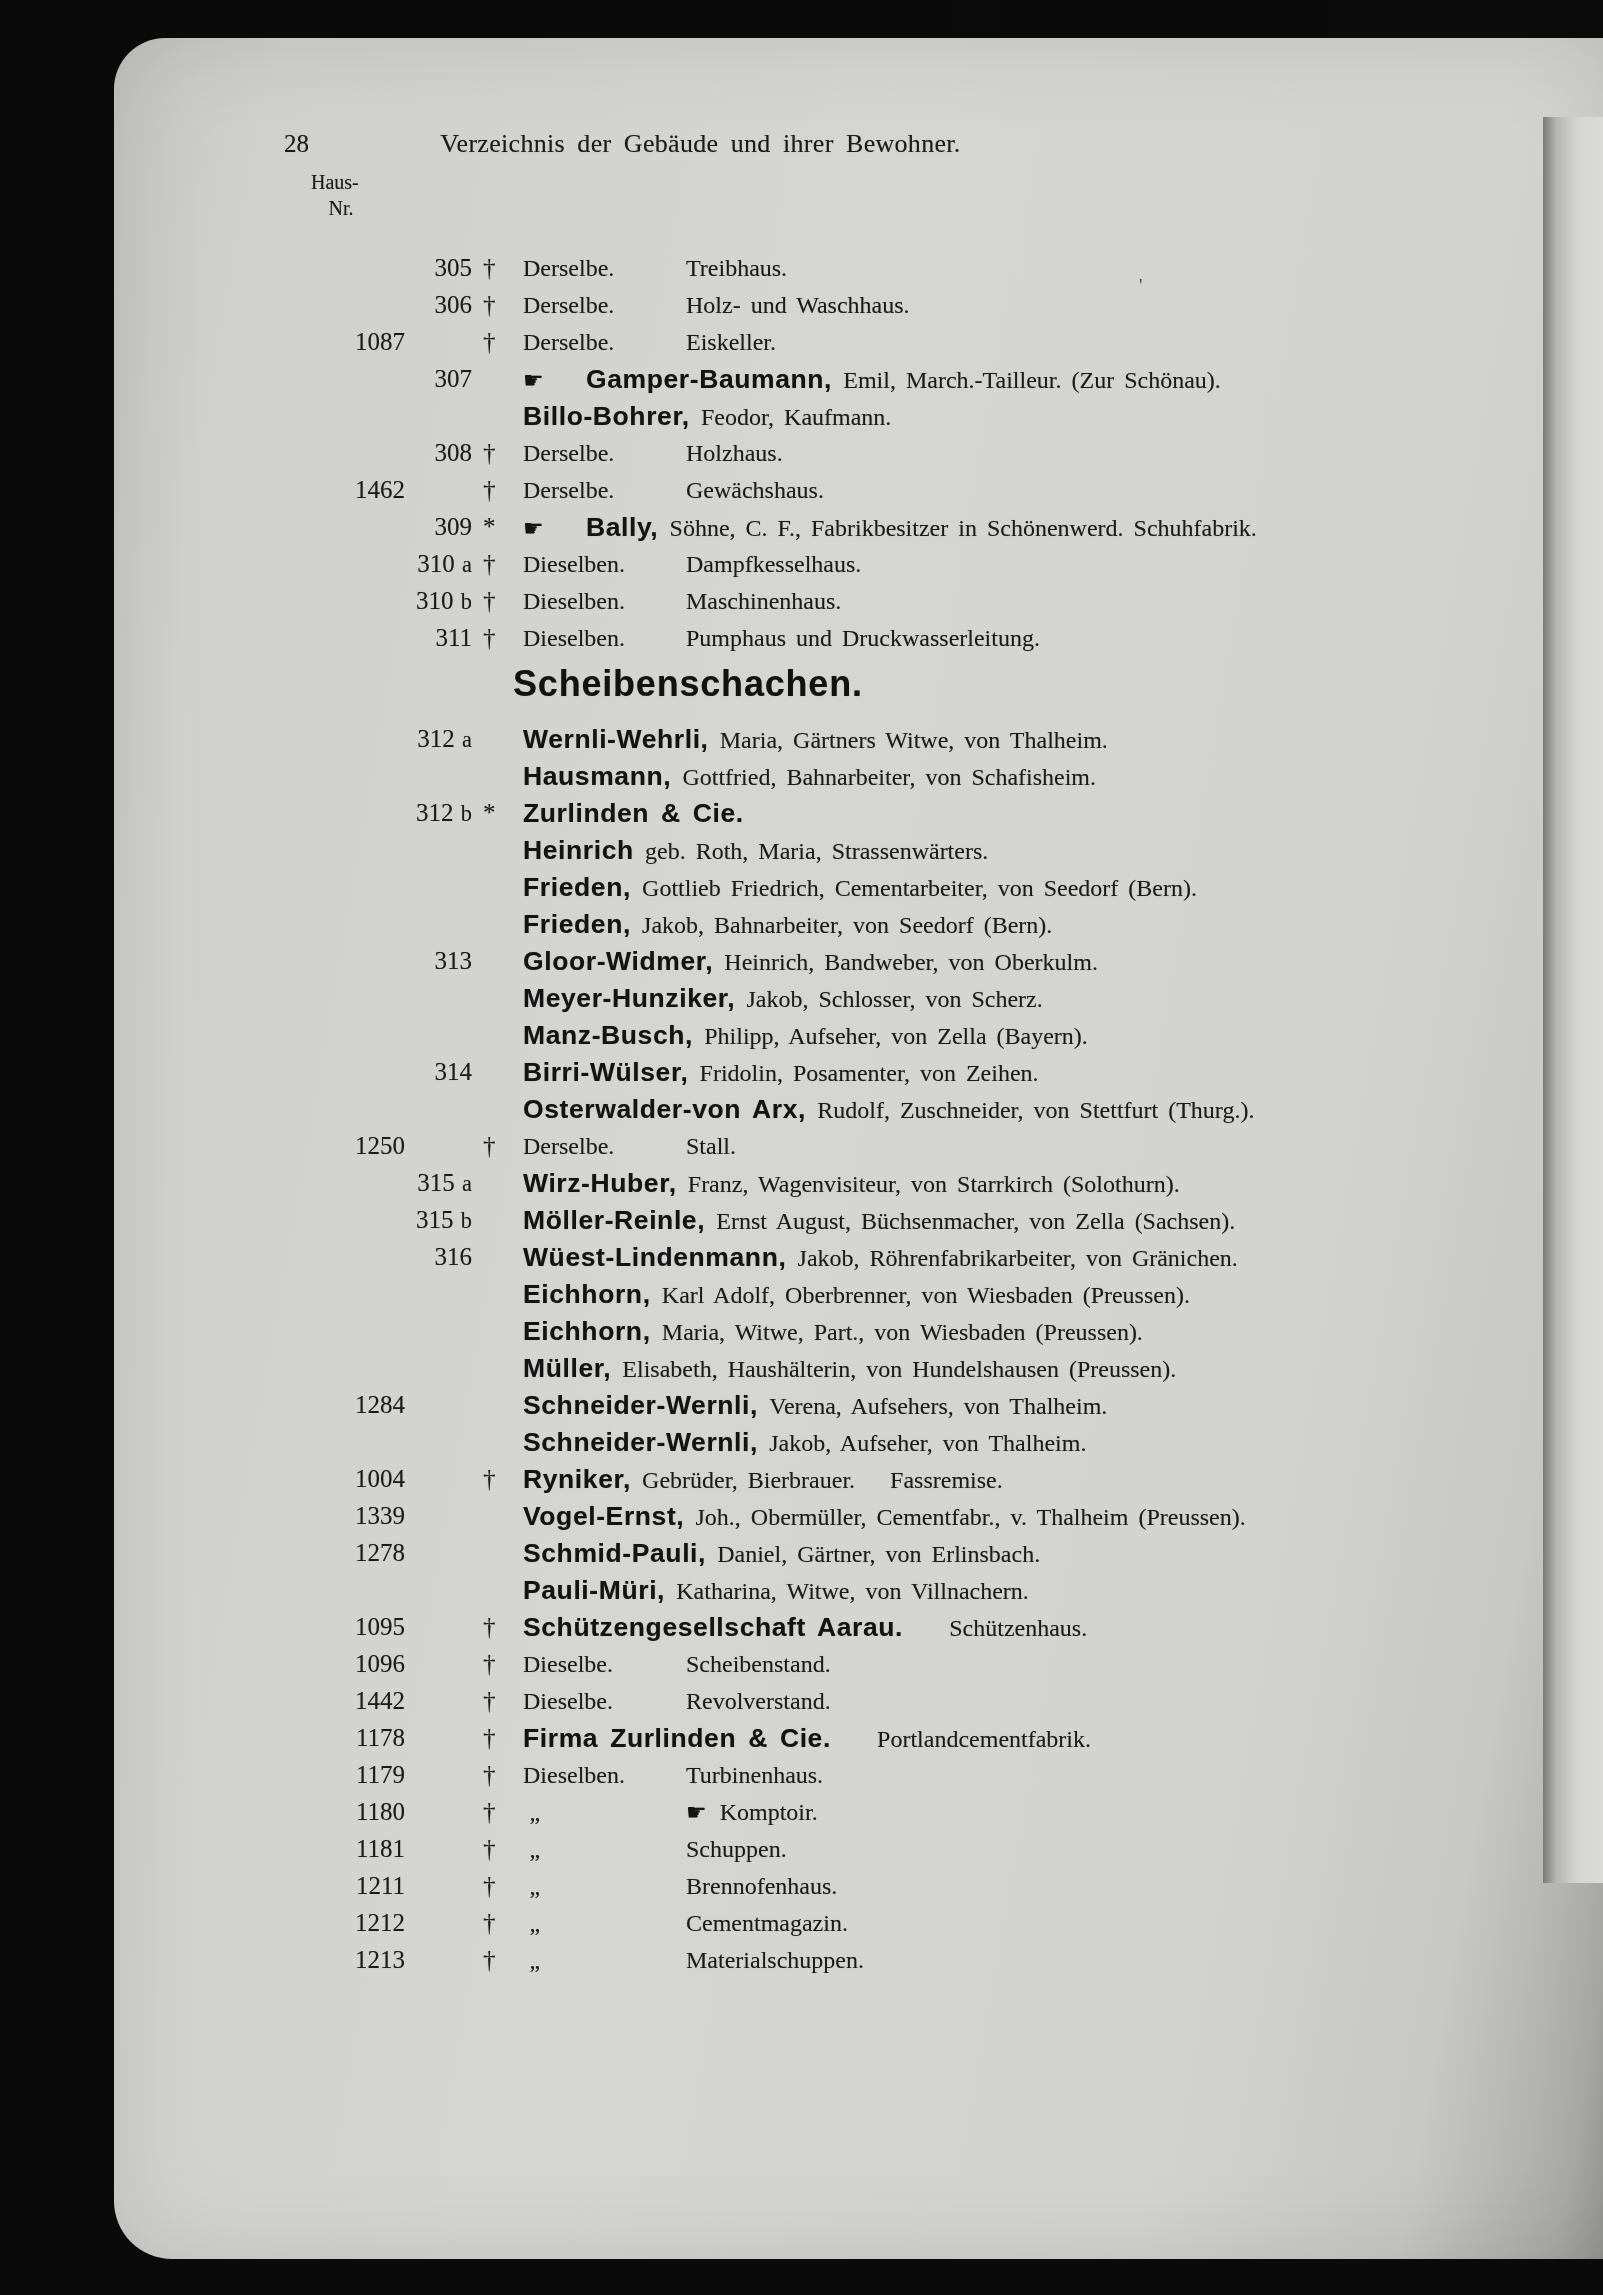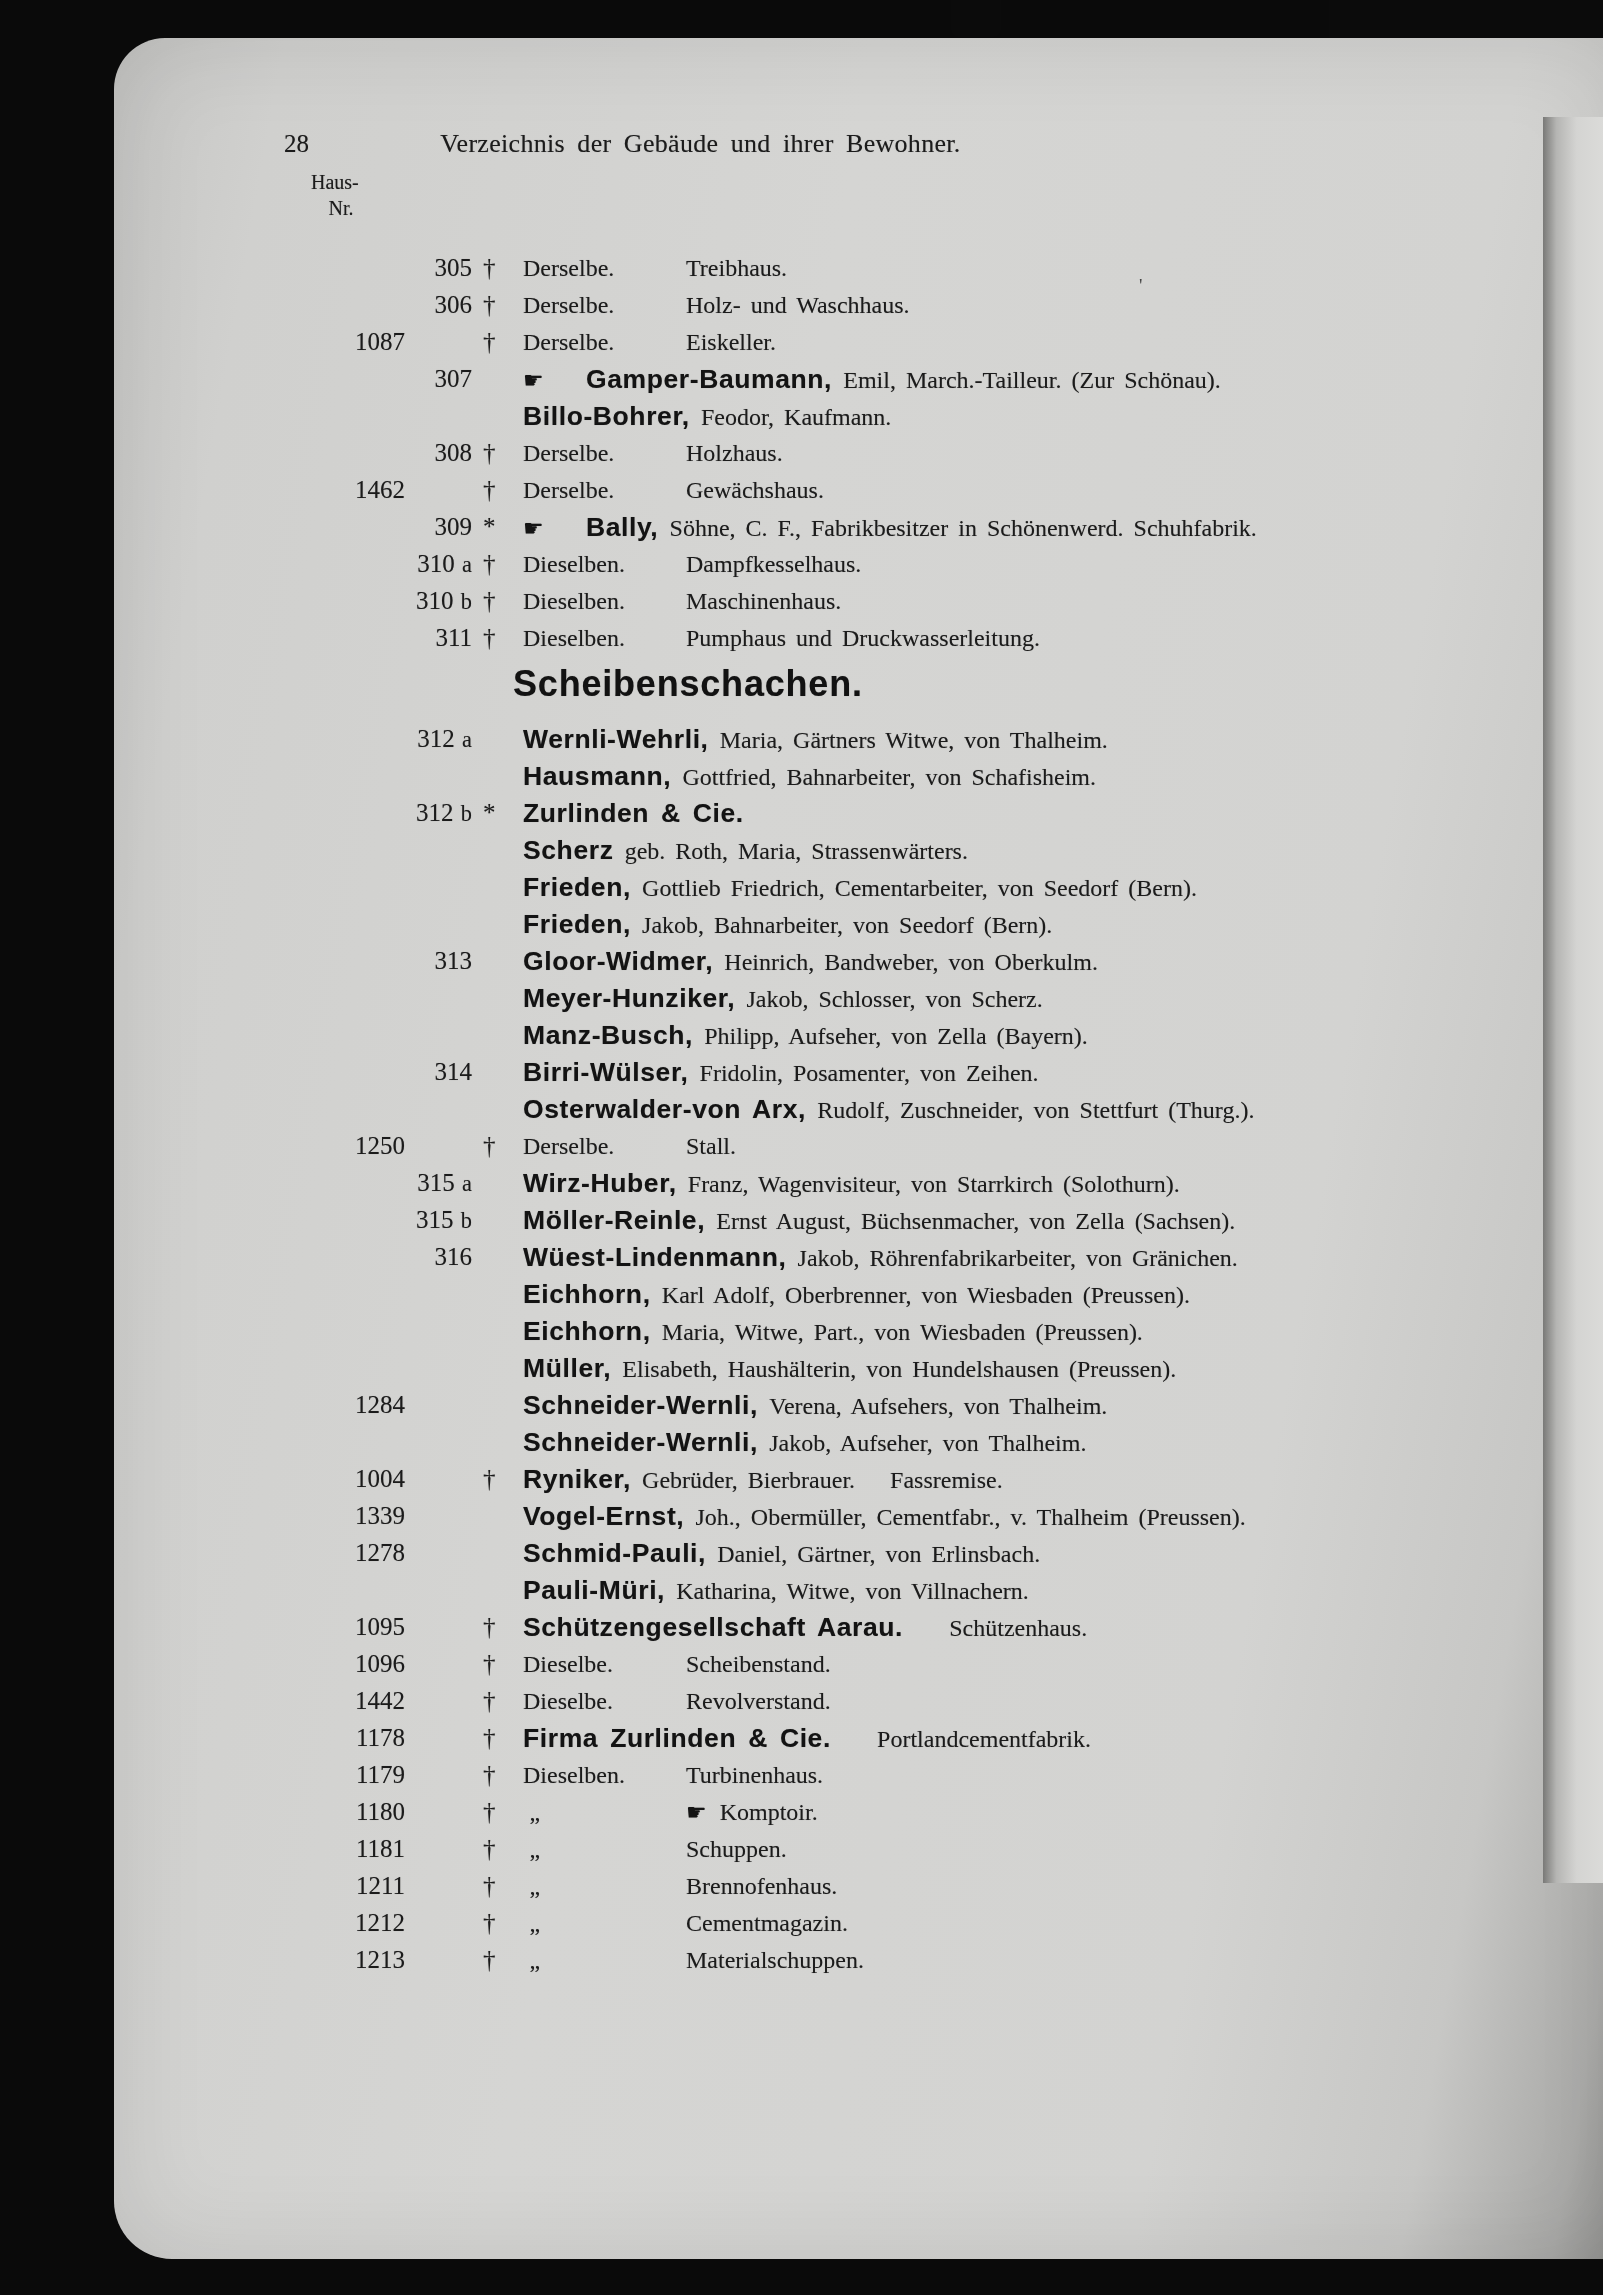--- a/index.html
+++ b/index.html
@@ -130,21 +130,21 @@
         <span class="body"><span class="nm">Hausmann,</span><span class="rest">Gottfried, Bahnarbeiter, von Schafisheim.</span></span>
       </div>
       <div class="row">
         <span class="num"><span class="digits">312</span><span class="suffix">b</span></span>
         <span class="mark">*</span>
         <span class="body"><span class="nm">Zurlinden &amp; Cie.</span></span>
       </div>
       <div class="row">
         <span class="num"></span>
         <span class="mark"></span>
-        <span class="body"><span class="nm">Scherz</span><span class="rest">geb. Roth, Maria, Strassenwärters.</span></span>
+        <span class="body"><span class="nm">Heinrich</span><span class="rest">geb. Roth, Maria, Strassenwärters.</span></span>
       </div>
       <div class="row">
         <span class="num"></span>
         <span class="mark"></span>
         <span class="body"><span class="nm">Frieden,</span><span class="rest">Gottlieb Friedrich, Cementarbeiter, von Seedorf (Bern).</span></span>
       </div>
       <div class="row">
         <span class="num"></span>
         <span class="mark"></span>
         <span class="body"><span class="nm">Frieden,</span><span class="rest">Jakob, Bahnarbeiter, von Seedorf (Bern).</span></span>

